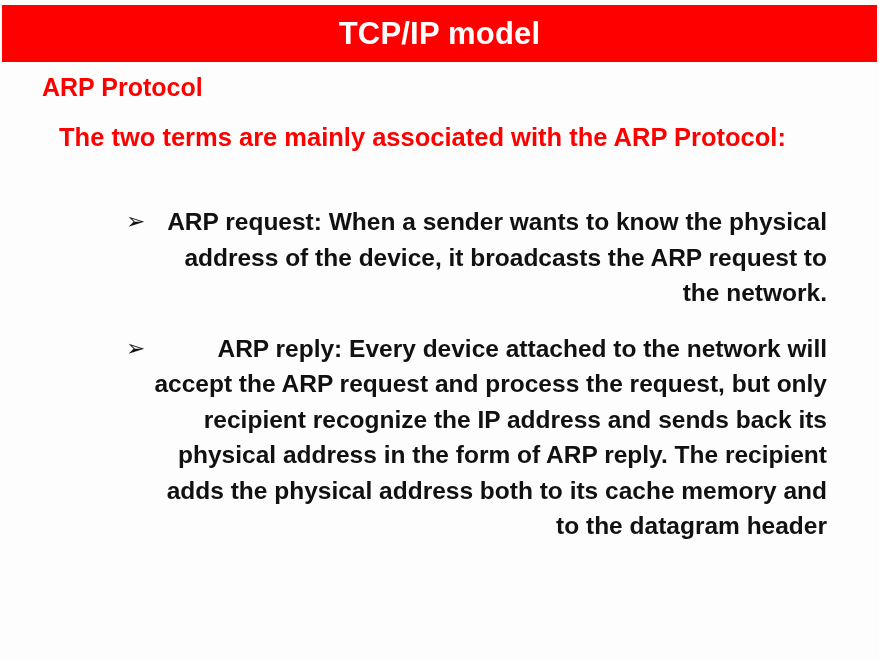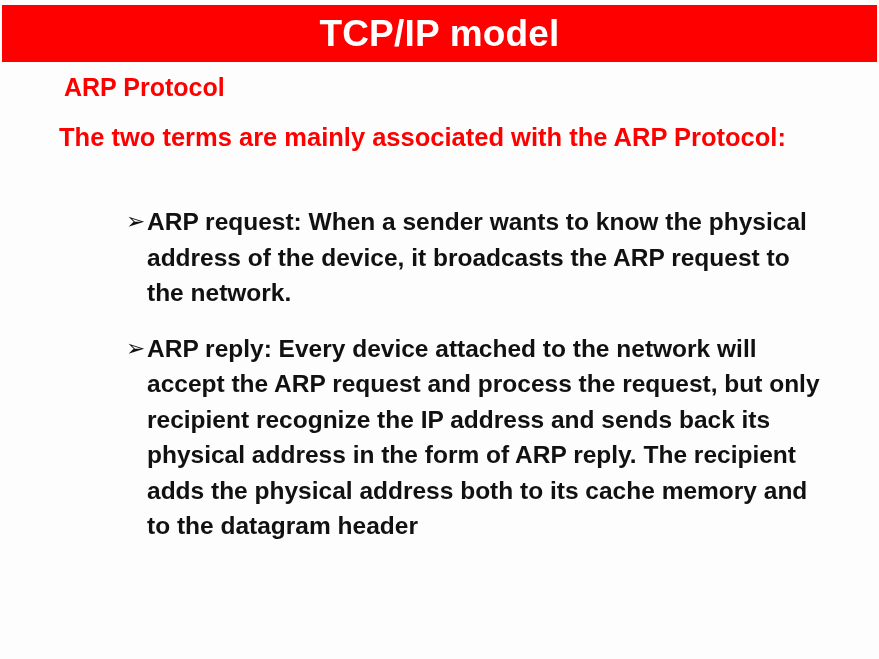--- a/index.html
+++ b/index.html
@@ -26,36 +26,36 @@
     top: 5px;
     width: 875px;
     height: 57px;
     background: #ff0000;
     display: flex;
     align-items: center;
     justify-content: center;
   }
   .title-text {
     color: #ffffff;
-    font-size: 37px;
+    font-size: 31px;
     font-weight: bold;
     letter-spacing: 0.2px;
     line-height: 1;
     white-space: nowrap;
   }
   .body-area {
     position: absolute;
     left: 0;
     top: 62px;
     width: 879px;
     height: 597px;
   }
   .sub-heading {
     position: absolute;
-    left: 64px;
+    left: 42px;
     top: 12px;
     color: #ff0000;
     font-size: 25px;
     font-weight: bold;
     line-height: 1.1;
     white-space: nowrap;
   }
   .lead-paragraph {
     position: absolute;
     left: 59px;
@@ -92,20 +92,21 @@
     flex: 0 0 auto;
     width: 21px;
     color: #111111;
     font-size: 23px;
     line-height: 35.5px;
     font-weight: normal;
   }
   .bullet-text {
     flex: 1 1 auto;
     max-width: 680px;
+    text-align: right;
   }
 </style>
 </head>
 <body>
 
 <div class="slide">
 
   <div class="title-bar">
     <div class="title-text">TCP/IP model</div>
   </div>

